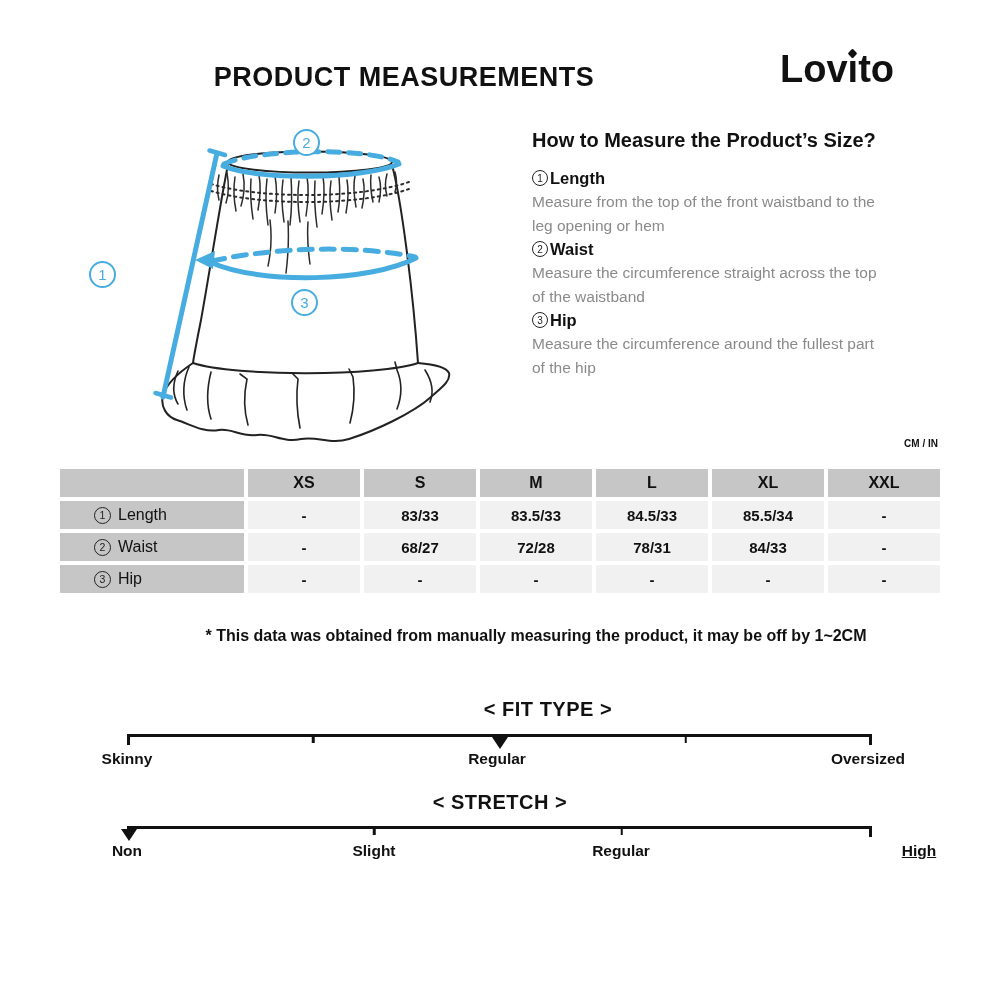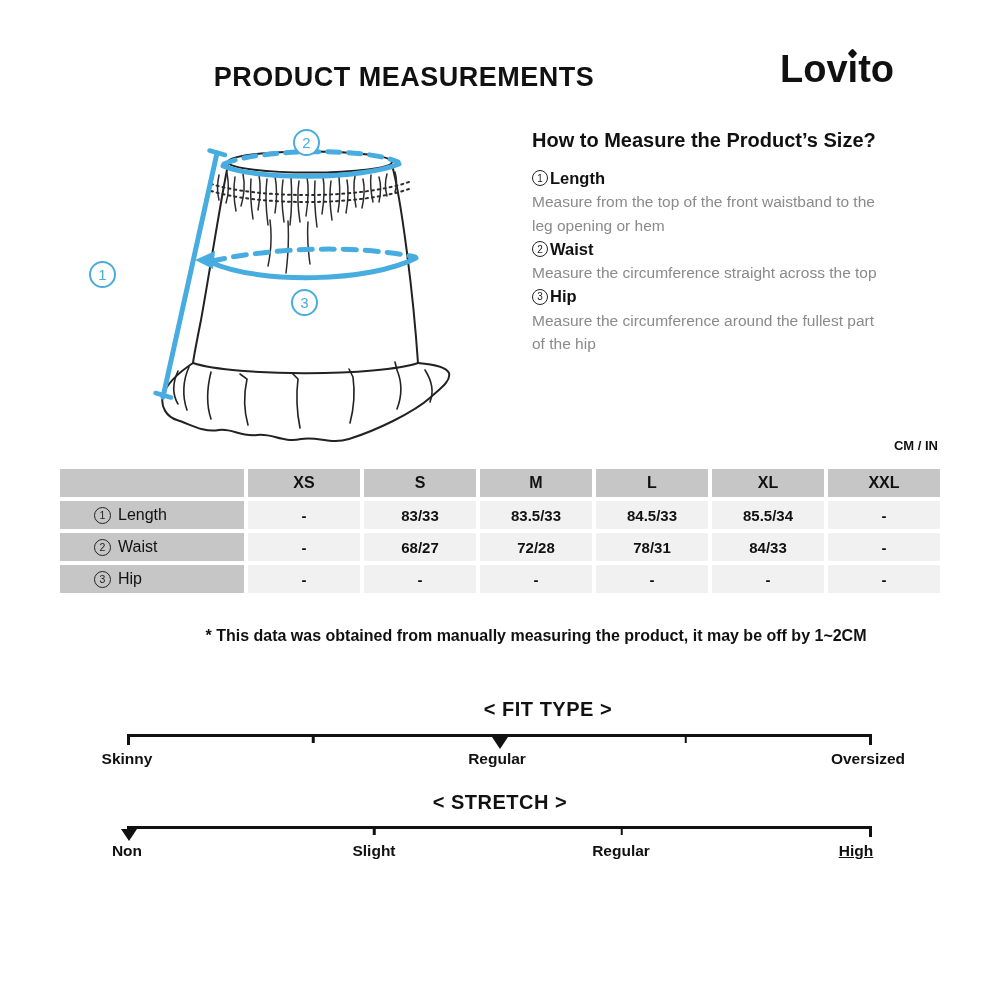--- a/index.html
+++ b/index.html
@@ -25,21 +25,21 @@
   .mguide { position:absolute; left:532px; top:129px; width:400px; }
   .mguide h2 { margin:0 0 14px 0; font-size:20px; font-weight:bold; }
   .mg-label-row { display:flex; align-items:center; gap:2px; height:24px; }
   .cnum { display:inline-flex; align-items:center; justify-content:center;
           width:16px; height:16px; border:1px solid #222; border-radius:50%;
           font-size:10px; color:#222; box-sizing:border-box; flex:0 0 auto; }
   .mg-label { font-size:16.5px; font-weight:bold; }
   .mg-desc { font-size:15.5px; color:#8a8a8a; line-height:23.5px; }
 
   
-  .unit { position:absolute; right:62px; top:438px; font-size:13px; font-weight:bold; }
+  .unit { position:absolute; right:62px; top:438px; font-size:10px; font-weight:bold; }
 
   
   .mtable { position:absolute; left:60px; top:469px; width:880px;
             display:grid; grid-template-columns:184px repeat(6, 1fr); gap:4px; }
   .cell { height:28px; display:flex; align-items:center; justify-content:center;
           font-size:15px; }
   .cell.head { background:#c6c6c6; font-weight:bold; font-size:16px; }
   .cell.rowlabel { background:#c6c6c6; justify-content:flex-start; padding-left:34px;
                    font-size:16px; gap:7px; }
   .cell.rowlabel .cnum { width:17px; height:17px; font-size:10.5px; }
@@ -151,20 +151,21 @@
       </div>
     </div>
 
     <div class="mg-item">
       <div class="mg-label-row">
         <span class="cnum">2</span>
         <span class="mg-label">Waist</span>
       </div>
       <div class="mg-desc">
         <div>Measure the circumference straight across the top</div>
+        <div>of the waistband</div>
       </div>
     </div>
 
     <div class="mg-item">
       <div class="mg-label-row">
         <span class="cnum">3</span>
         <span class="mg-label">Hip</span>
       </div>
       <div class="mg-desc">
         <div>Measure the circumference around the fullest part</div>
@@ -237,15 +238,15 @@
   <div class="scale" style="top:826px;">
     <div class="sline"></div>
     <div class="cap" style="right:0;"></div>
     <div class="tick" style="left:33.2%;"></div>
     <div class="tick" style="left:66.4%;"></div>
     <div class="tri" style="left:2px;"></div>
   </div>
   <span class="slabel" style="left:127px; top:842px;">Non</span>
   <span class="slabel" style="left:374px; top:842px;">Slight</span>
   <span class="slabel" style="left:621px; top:842px;">Regular</span>
-  <span class="slabel" style="left:856px; top:842px;text-decoration:underline;">High</span>
+  <span class="slabel" style="left:919px; top:842px;text-decoration:underline;">High</span>
 
 </div>
 
 </body></html>

